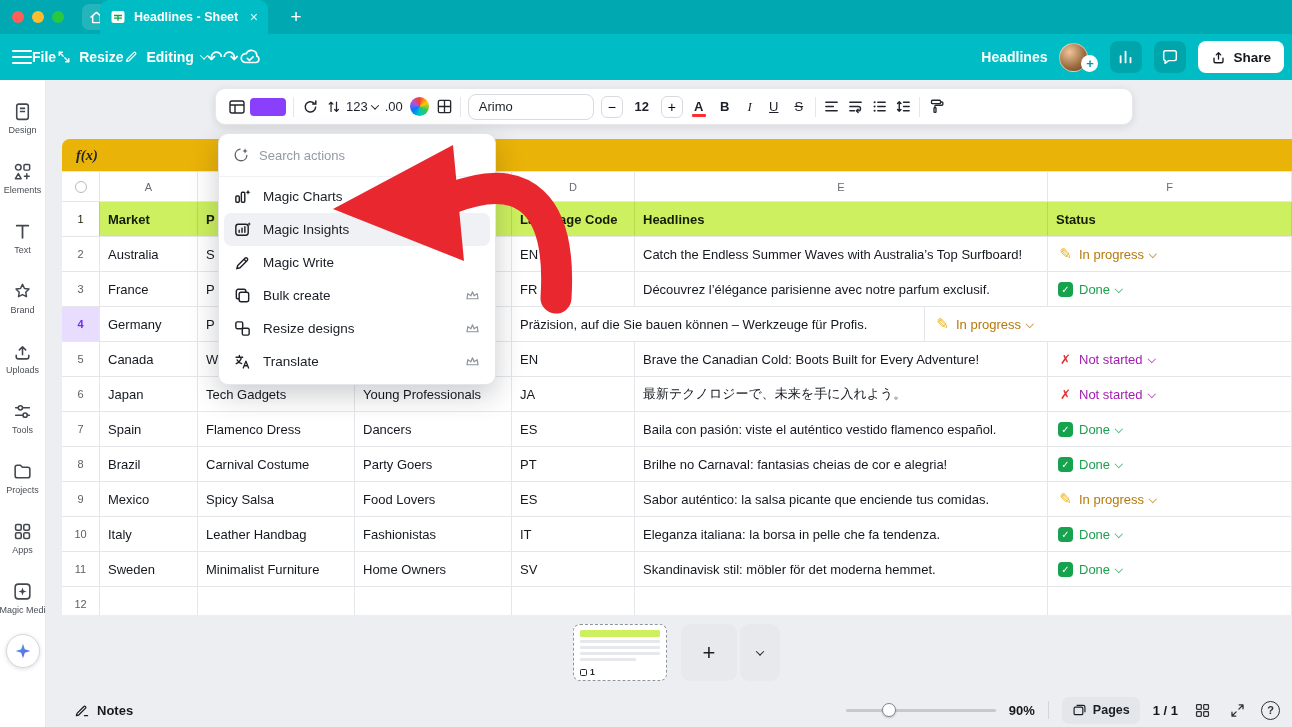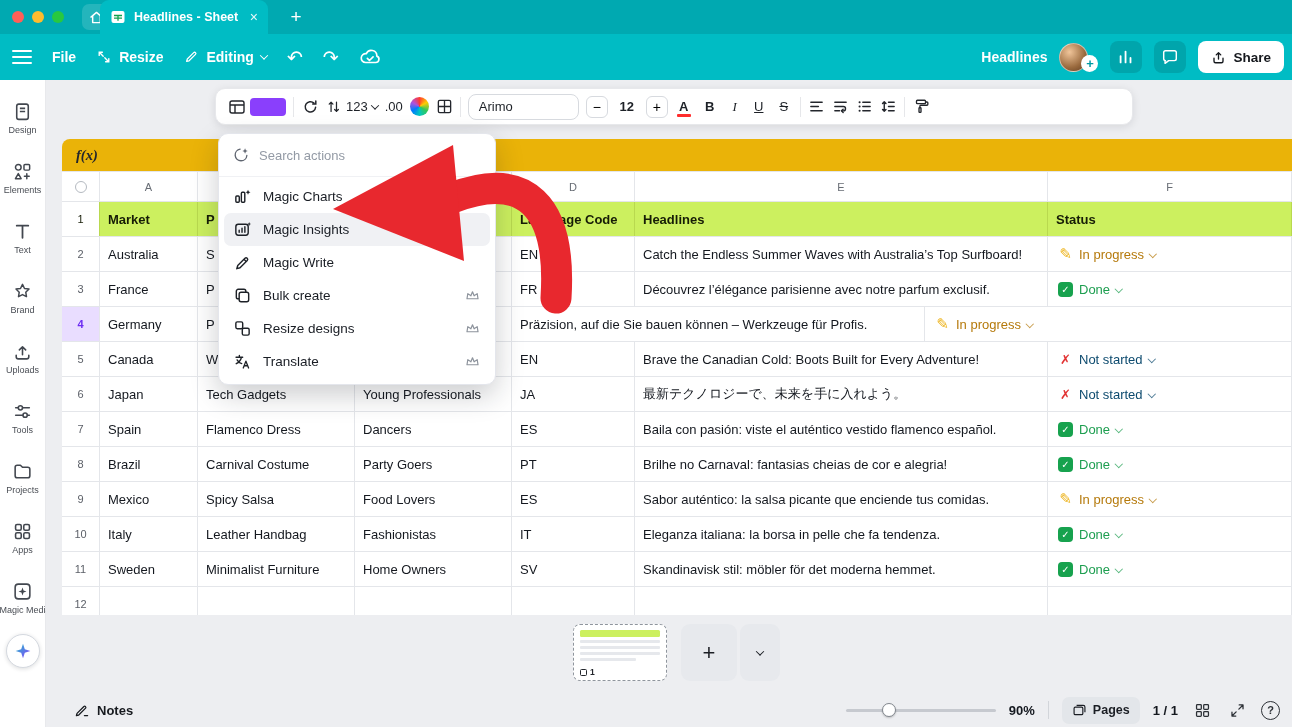--- a/index.html
+++ b/index.html
@@ -16,21 +16,21 @@
             display:grid;place-items:center;cursor:pointer}
   .tab{position:absolute;left:100px;top:0;height:34px;width:168px;background:#00bcc4;border-radius:9px 9px 0 0;
        display:flex;align-items:center;gap:8px;padding:0 10px;color:#fff;cursor:pointer}
   .tab-title{font-size:12.5px;font-weight:700;flex:1;white-space:nowrap;overflow:hidden}
   .tab-close{font-size:14px;line-height:1;opacity:.9;cursor:pointer}
   .tab-add{position:absolute;left:284px;top:0;height:34px;width:24px;background:none;border:none;color:#fff;
            font-size:19px;cursor:pointer}
 
   
   .toolbar{position:absolute;left:0;top:34px;right:0;height:46px;background:#00bcc4;display:flex;align-items:center;color:#fff}
-  .tb-left{display:flex;align-items:center;gap:20px;padding-left:12px;font-size:14px;font-weight:700}
+  .tb-left{display:flex;align-items:center;padding-left:12px;font-size:14px;font-weight:700}
   .burger{display:flex;flex-direction:column;gap:4px;width:20px;cursor:pointer}
   .burger span{height:2.2px;background:#fff;border-radius:2px}
   .tb-item{display:flex;align-items:center;gap:7px;cursor:pointer}
   .tb-glyph{font-size:19px;font-weight:400;cursor:pointer}
   .crt{width:6px;height:6px;border-right:1.8px solid currentColor;border-bottom:1.8px solid currentColor;
        display:inline-block;transform:rotate(45deg) translate(-1px,-1px)}
   .tb-right{position:absolute;right:8px;top:0;height:46px;display:flex;align-items:center;gap:12px}
   .design-title{font-size:14px;font-weight:700}
   .avatar-wrap{position:relative;display:flex;align-items:center}
   .avatar{width:29px;height:29px;border-radius:50%;background:radial-gradient(circle at 35% 30%,#f0c59a,#9a6a3e 60%,#5d3a1e);
@@ -51,21 +51,21 @@
 
   
   .floatbar{position:absolute;left:215px;top:88px;width:918px;height:37px;background:#fff;border:1px solid #e7e8eb;
             border-radius:10px;box-shadow:0 2px 8px rgba(20,24,31,.10);display:flex;align-items:center;gap:7px;
             padding:0 12px;font-size:13px;color:#1d2127;z-index:20}
   .fsep{width:1px;height:20px;background:#e6e7ea}
   .fbtn{display:flex;align-items:center;gap:4px;cursor:pointer;border:none;background:none;font-size:13px;color:#1d2127}
   .swatch{width:36px;height:18px;background:#8a3ffc;border-radius:4px}
   .wheel{width:19px;height:19px;border-radius:50%;
          background:conic-gradient(#ff3b30,#ffcc00,#34c759,#00c7be,#007aff,#af52de,#ff3b30)}
-  .font-select{width:111px;height:26px;border:1px solid #d7dadf;border-radius:8px;display:flex;align-items:center;
+  .font-select{width:126px;height:26px;border:1px solid #d7dadf;border-radius:8px;display:flex;align-items:center;
                padding:0 10px;font-size:13px;cursor:pointer}
   .szbtn{width:22px;height:22px;border:1px solid #d7dadf;border-radius:6px;display:grid;place-items:center;
          font-size:14px;background:none;cursor:pointer}
   .szval{width:24px;text-align:center;font-weight:700}
   .fmtA{font-weight:700;position:relative;width:18px;text-align:center;cursor:pointer}
   .fmtA::after{content:"";position:absolute;left:2px;right:2px;bottom:-3px;height:3px;background:#ff2d2d;border-radius:1px}
   .fmt-b{font-weight:700;width:20px;text-align:center;cursor:pointer}
   .fmt-i{font-style:italic;width:16px;text-align:center;font-family:"Liberation Serif",serif;cursor:pointer}
   .fmt-u{text-decoration:underline;width:18px;text-align:center;cursor:pointer}
   .fmt-s{text-decoration:line-through;width:18px;text-align:center;cursor:pointer}
@@ -87,21 +87,21 @@
   .ghdr .cell{background:#ccf05f;border-right-color:#b9d94f;font-weight:700;color:#161c06}
   .sel-num{background:#e9ddff;color:#6d2df2;font-weight:700}
   .status{gap:0;font-size:13px;padding-left:10px;cursor:pointer}
   .st-ic{display:inline-flex;width:15px;height:15px;align-items:center;justify-content:center;margin-right:6px}
   .status[data-status="done"]{color:#1d9e50}
   .status[data-status="done"] .st-ic{background:#17a24e;border-radius:4px;color:#fff;font-size:10px;font-weight:700}
   .status[data-status="done"] .st-ic::before{content:"✓"}
   .status[data-status="progress"]{color:#b5790a}
   .status[data-status="progress"] .st-ic{color:#edb41f;font-size:15px}
   .status[data-status="progress"] .st-ic::before{content:"✎"}
-  .status[data-status="notstarted"]{color:#0c4a6e}
+  .status[data-status="notstarted"]{color:#a21caf}
   .status[data-status="notstarted"] .st-ic{color:#e23434;font-weight:700;font-size:13px}
   .status[data-status="notstarted"] .st-ic::before{content:"✗"}
   .st-caret{width:5.5px;height:5.5px;border-right:1.5px solid currentColor;border-bottom:1.5px solid currentColor;
             transform:rotate(45deg);display:inline-block;margin-left:6px;opacity:.75}
 
   
   .thumb{position:absolute;left:573px;top:624px;width:94px;height:57px;background:#fff;border:1.6px dashed #8f959d;
          border-radius:7px;padding:5px 6px;z-index:5;cursor:pointer}
   .thumb .t-hdr{height:7px;background:#ccf05f;border-radius:1.5px;margin-bottom:3px}
   .thumb .t-line{height:3px;background:#e6e8ec;border-radius:1px;margin-bottom:3px}

